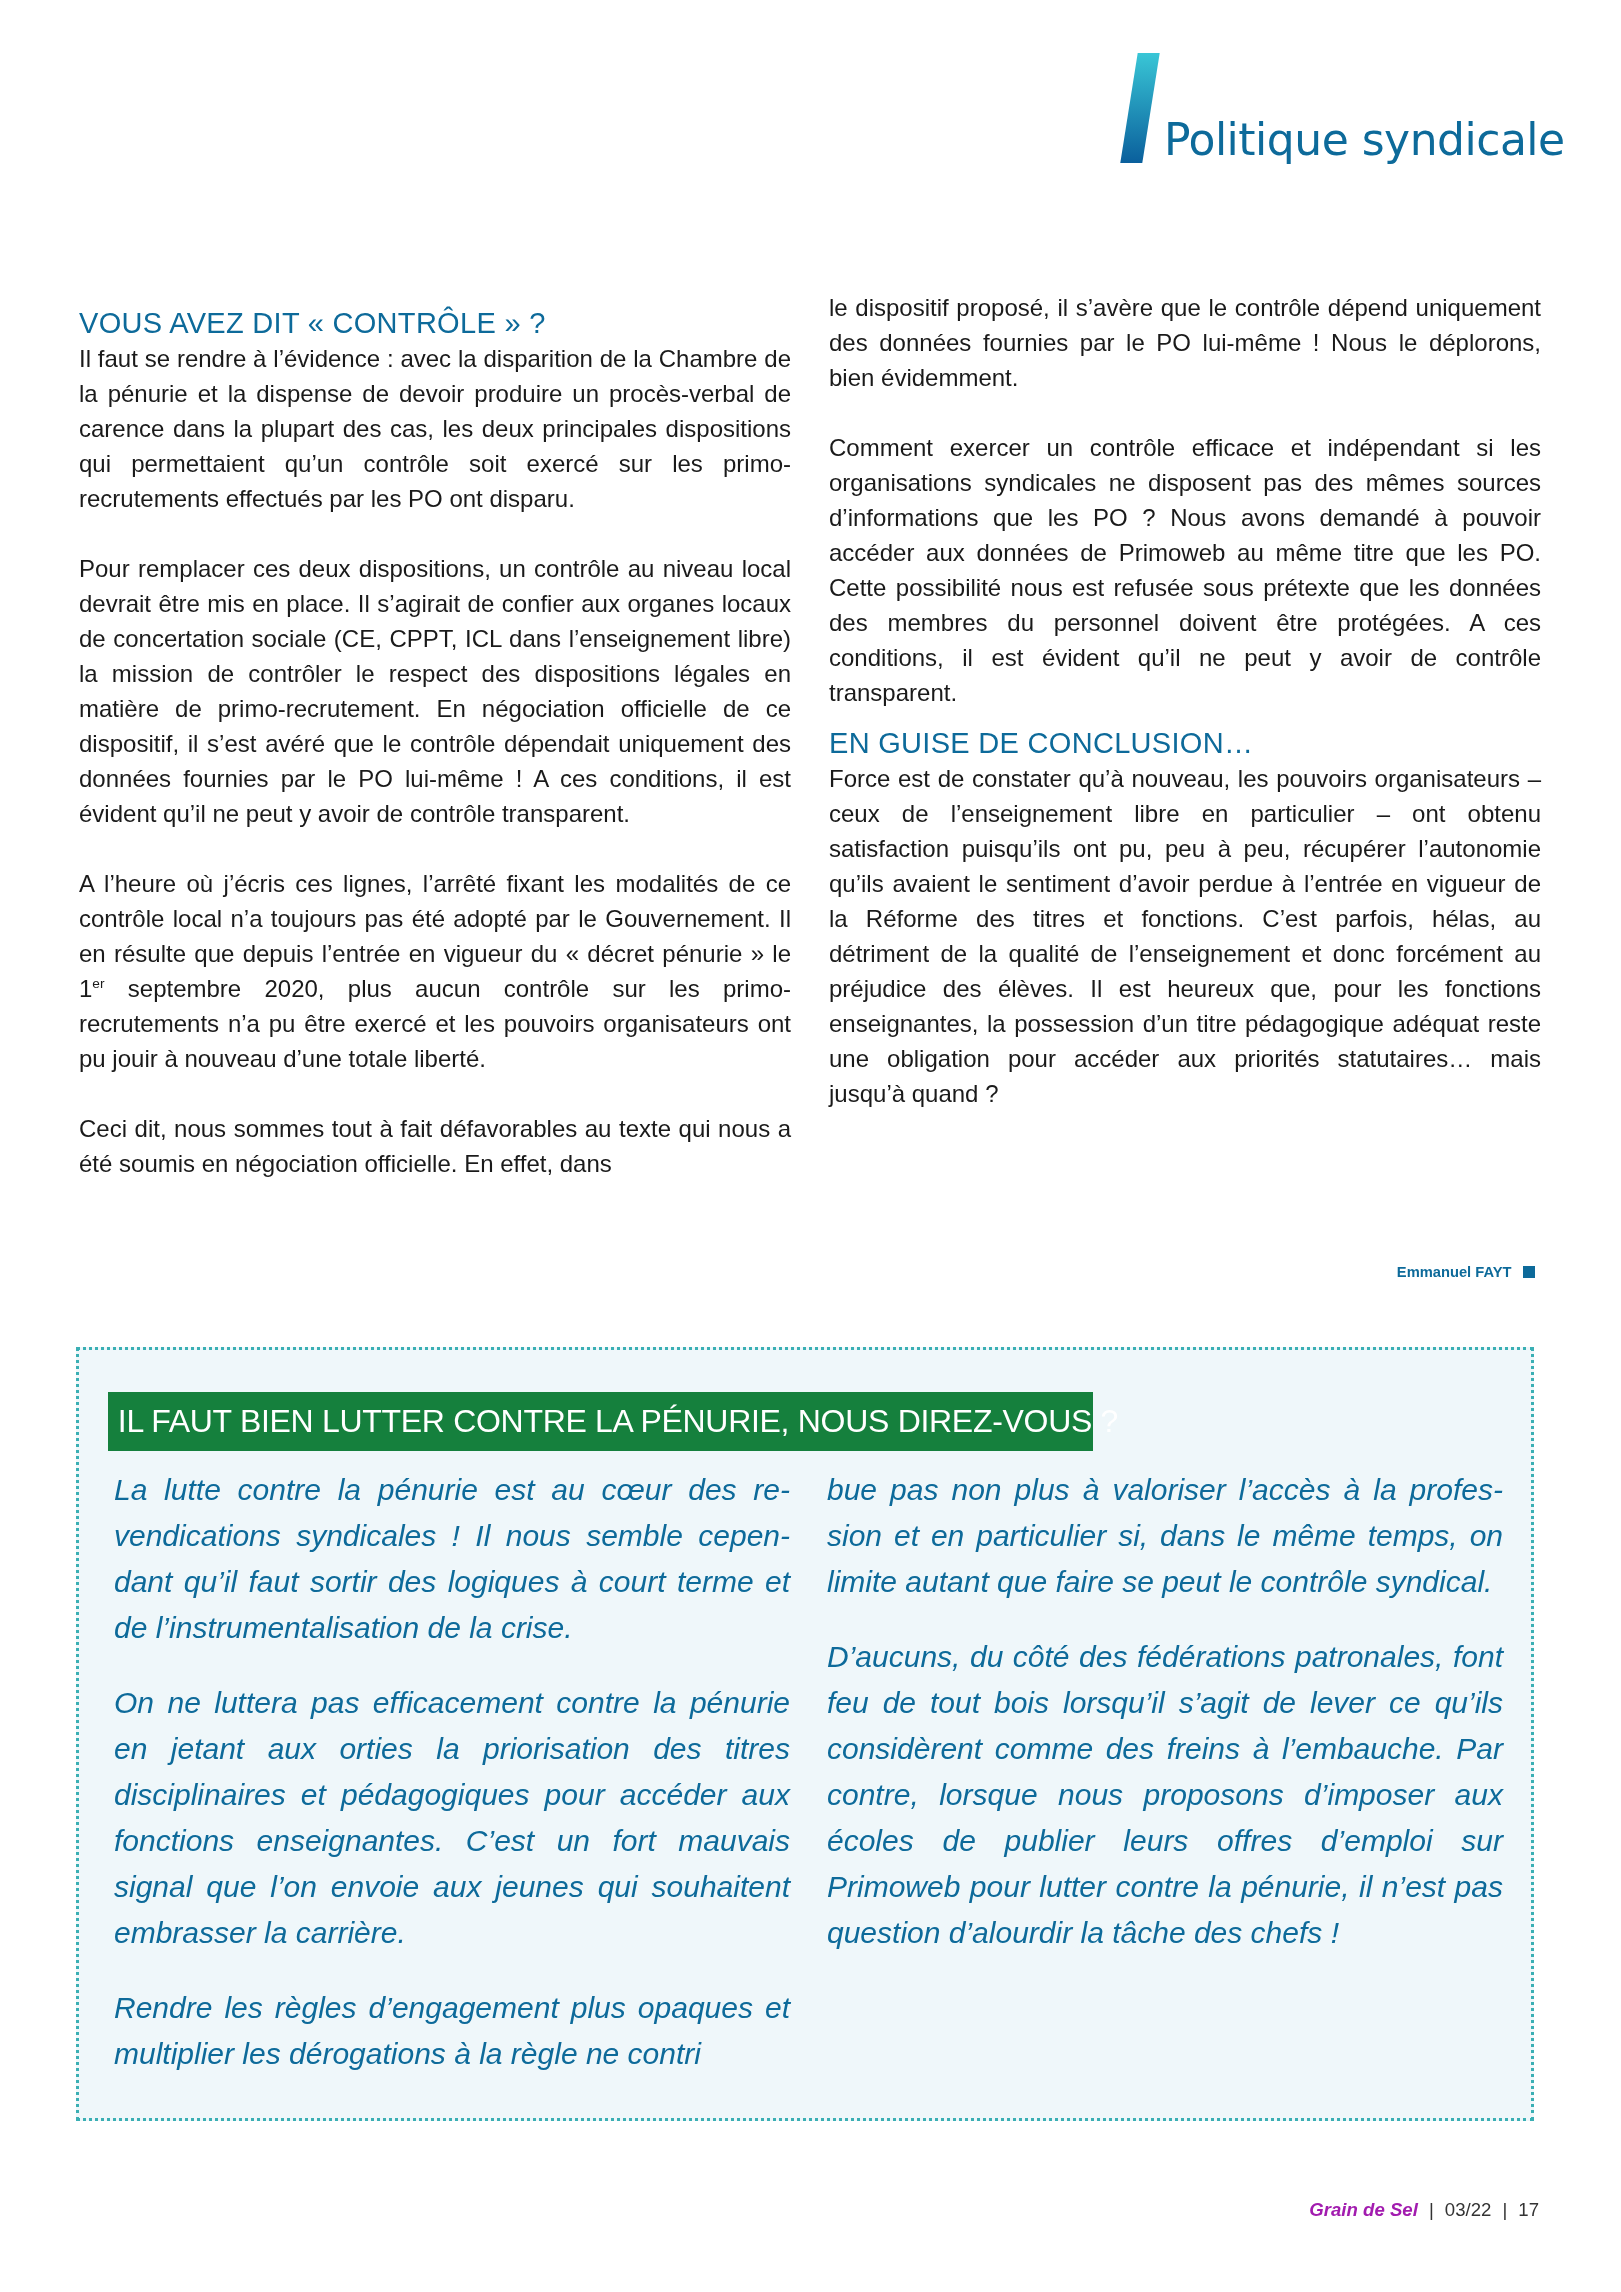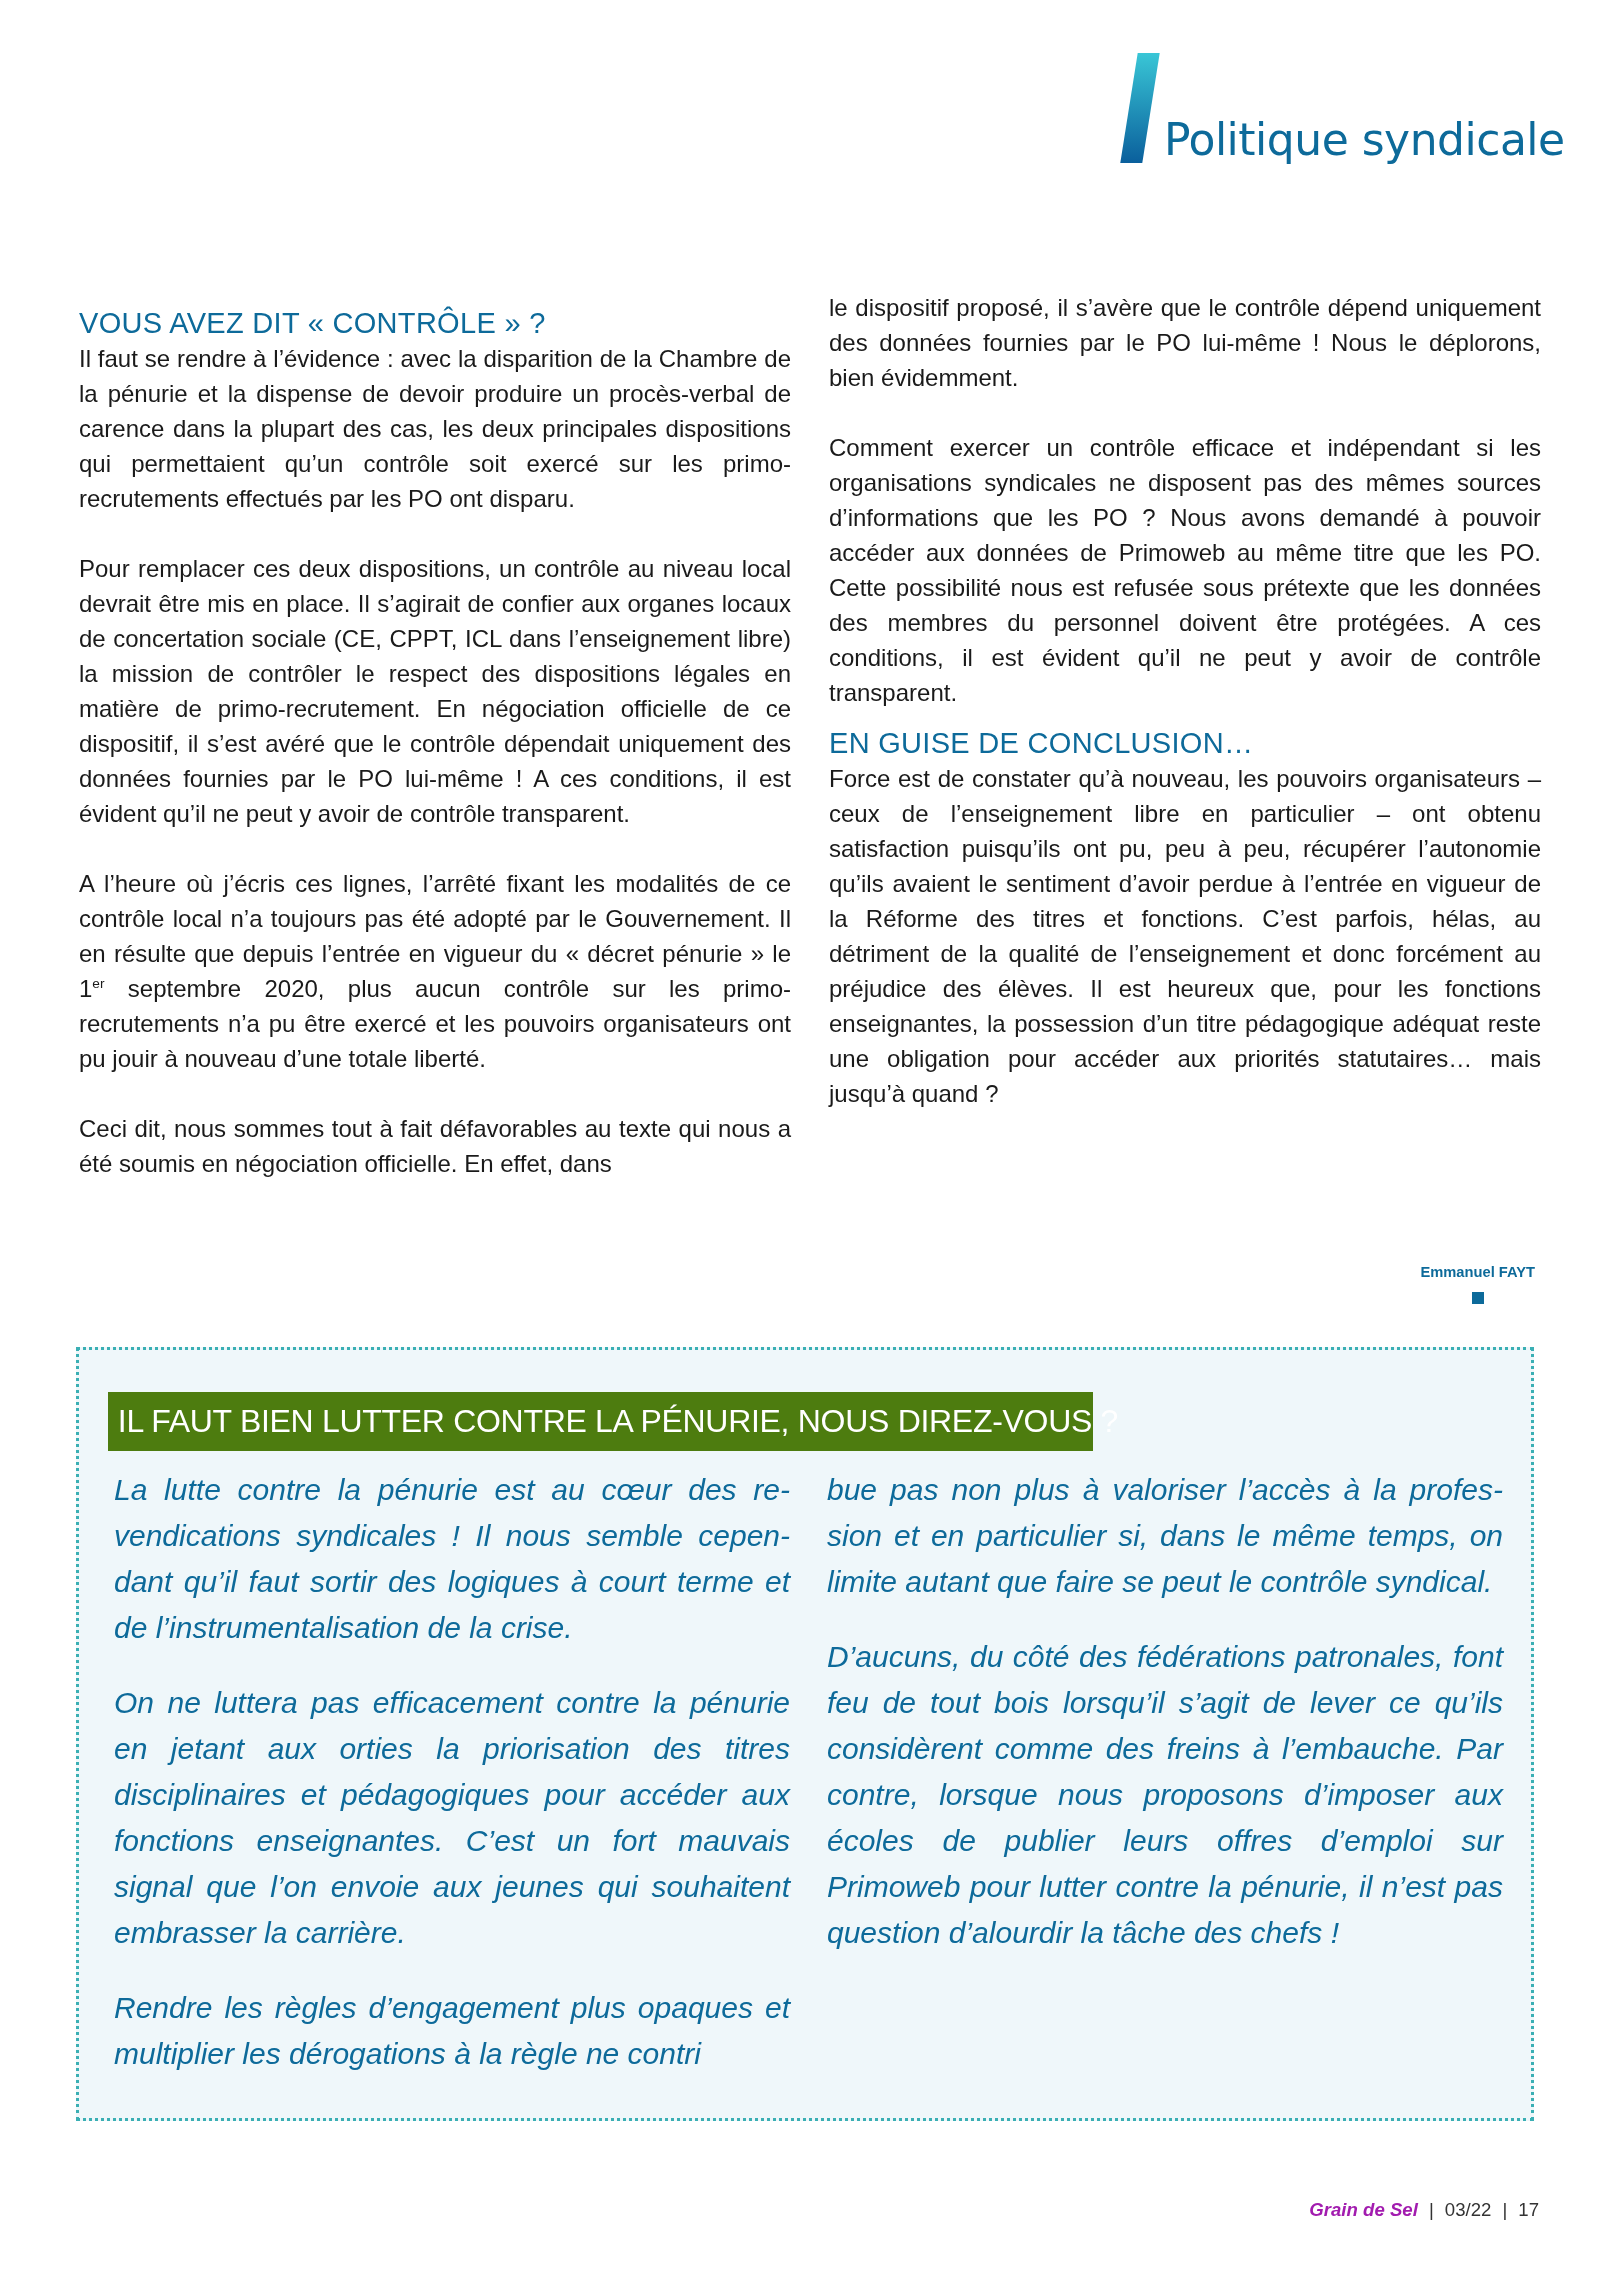--- a/index.html
+++ b/index.html
@@ -19,28 +19,28 @@
   .col-left { left: 79px; top: 290px; }
   .col-right { left: 829px; top: 290px; }
   .col p { margin: 0 0 35px 0; hyphens: manual; }
   .section-heading { color: #0d6a9a; font-size: 29px; line-height: 35px; margin: 0; font-weight: normal;
                      letter-spacing: 0.3px; }
   .col-left .section-heading { margin-top: 16px; }
   .heading-conclusion { margin-top: -3.9px !important; }
   sup { font-size: 13.7px; line-height: 0; }
 
   .author { position: absolute; right: 86px; top: 1264px; font-size: 14.7px; font-weight: bold; color: #0d6a9a;
-            display: flex; align-items: center; gap: 11.8px; flex-direction: column; }
+            display: flex; align-items: center; gap: 11.8px; }
   .author-square { width: 11.8px; height: 11.8px; background: #0d6a9a; display: inline-block; }
 
   
   .inset { position: absolute; left: 76px; top: 1347px; width: 1458px; height: 774px;
            background: #eff7fa; border: 3.9px dotted #3aafb4; box-sizing: border-box; }
   .inset-title { position: absolute; left: 108px; top: 1392px; width: 985px; height: 59px;
-                 background: #4d7c0f; color: #ffffff; font-size: 32px; line-height: 59px;
+                 background: #15803d; color: #ffffff; font-size: 32px; line-height: 59px;
                  padding-left: 9.8px; box-sizing: border-box; white-space: nowrap; letter-spacing: -0.3px;
                  font-family: "Liberation Sans", sans-serif; font-weight: normal; }
   .inset-col { position: absolute; width: 676px; font-size: 30px; line-height: 46px; color: #0d6a9a;
                font-style: italic; text-align: justify; }
   .inset-col p { margin: 0 0 29px 0; }
   .inset-col-left { left: 114px; top: 1467px; }
   .inset-col-right { left: 827px; top: 1467px; }
 
   
   .footer { position: absolute; right: 82px; top: 2199px; font-size: 18.6px; color: #333; white-space: nowrap; }

